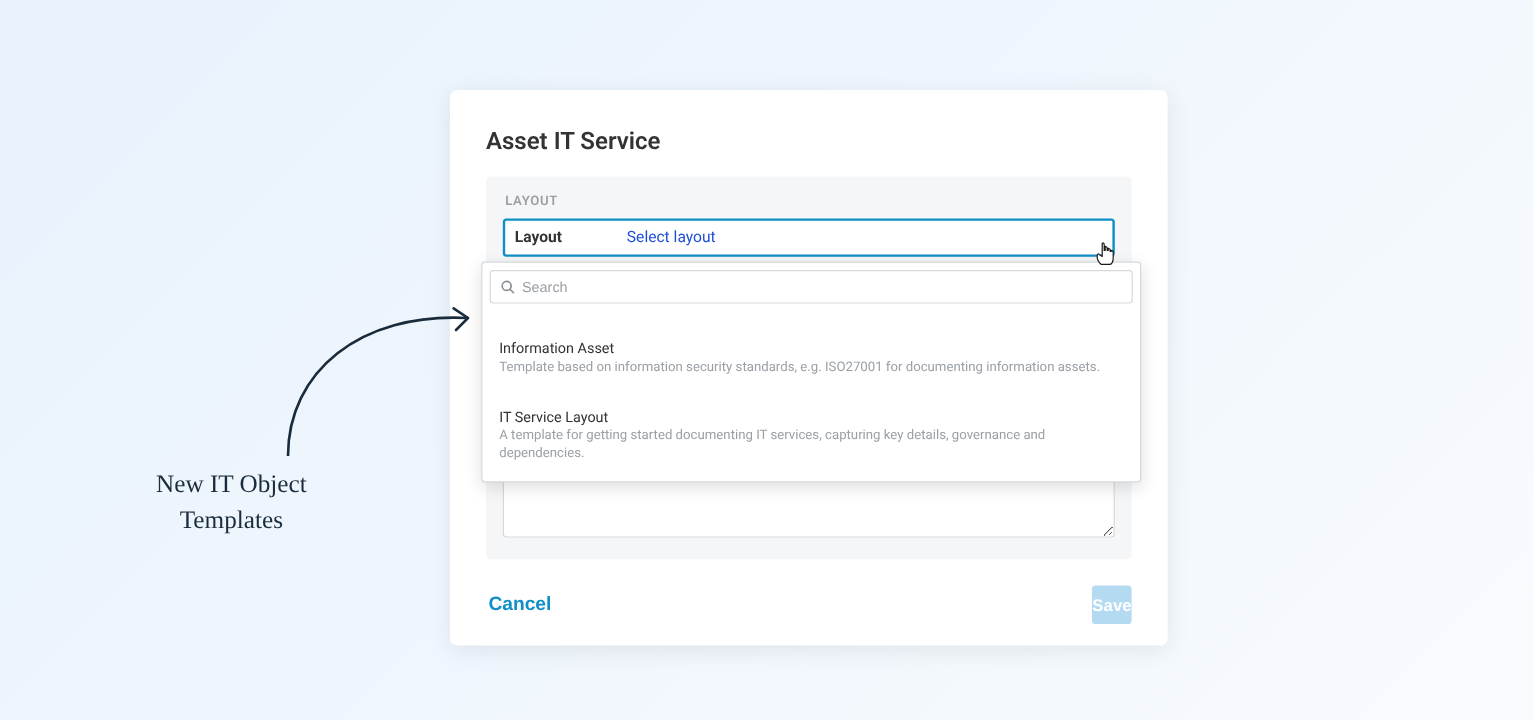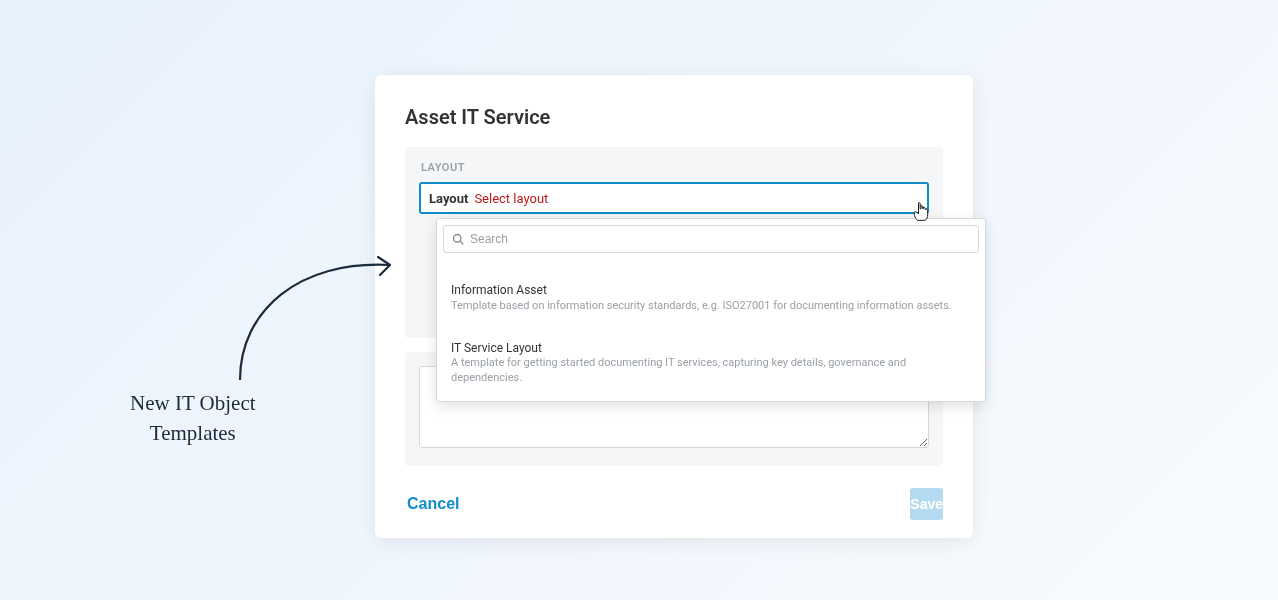--- a/index.html
+++ b/index.html
@@ -57,25 +57,26 @@
       cursor: pointer;
     }
     .layout-select .field-label {
       font-size: 13px;
       font-weight: 700;
       color: #333333;
       margin-right: 6px;
     }
     .layout-select .field-placeholder {
       font-size: 13px;
-      color: #b91c1c;
+      color: #1d4ed8;
+      margin-left: 48px;
     }
     .dropdown-panel {
       position: absolute;
-      left: 436px;
+      left: 401px;
       top: 218px;
       width: 550px;
       background: #ffffff;
       border: 1px solid #d6d9dc;
       border-radius: 3px;
       box-shadow: 0 4px 14px rgba(0,0,0,0.12);
       z-index: 10;
       padding: 6px;
     }
     .search-input-wrapper {

